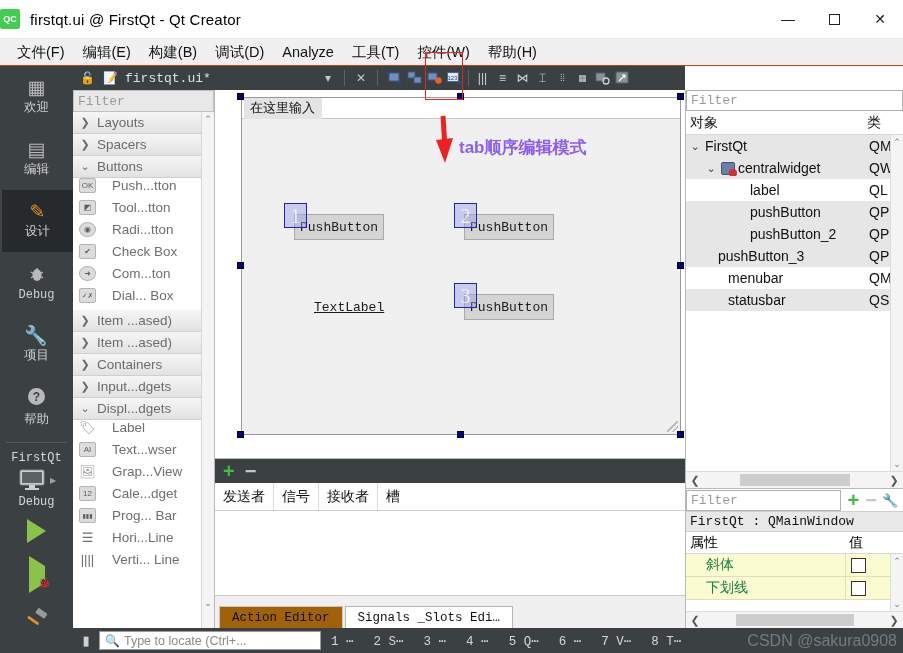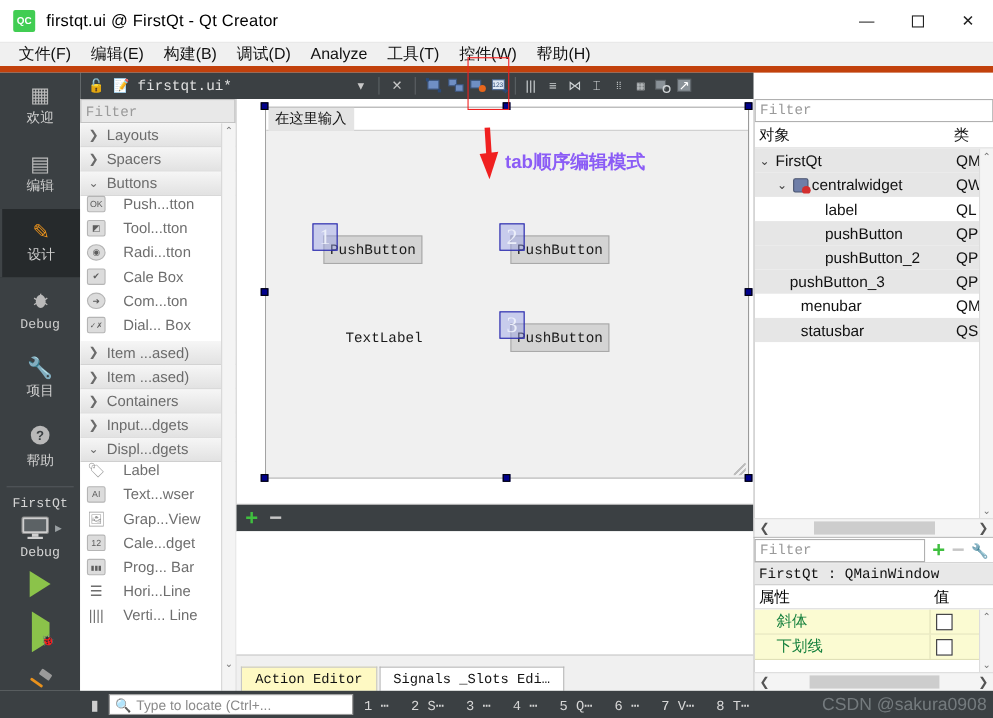--- a/index.html
+++ b/index.html
@@ -15,40 +15,40 @@
     background: #fff;
   }
 
   
   .titlebar {
     position: absolute; left:0; top:0; width:903px; height:39px;
     background:#fff; border-bottom:1px solid #e6e6e6;
     display:flex; align-items:center;
   }
   .titlebar .app-icon {
-    width:20px; height:20px; margin-left:12px; margin-right:10px;
+    width:20px; height:20px; margin-left:0; margin-right:10px;
     background:#41cd52; border-radius:2px;
     color:#fff; font-size:9px; font-weight:bold;
     display:flex; align-items:center; justify-content:center;
     font-family:"Liberation Sans", sans-serif;
   }
   .titlebar .title-text {
     font-size:15px; color:#000; letter-spacing:0.2px;
   }
   .win-controls { position:absolute; right:0; top:0; height:38px; display:flex; }
   .win-btn {
     width:46px; height:38px; display:flex; align-items:center; justify-content:center;
     font-size:14px; color:#222;
   }
 
   
   .menubar {
     position:absolute; left:0; top:39px; width:903px; height:27px;
     background:#f0f0f0; display:flex; align-items:center;
-    padding-left:8px; border-bottom:6px solid #c2410c;
+    padding-left:8px; border-bottom:1px solid #c2410c;
   }
   .menu-item {
     font-size:14.5px; color:#111; padding:3px 9px; white-space:nowrap;
   }
 
   
   .modebar {
     position:absolute; left:0; top:66px; width:73px; height:562px;
     background:#3b4043;
   }
@@ -213,21 +213,21 @@
 
   
   .tabrow {
     position:absolute; left:215px; top:595px; width:470px; height:33px;
     background:#f0f0f0; border-top:1px solid #c8c8c8;
     display:flex; align-items:flex-end; padding-left:4px;
   }
   .dtab {
     height:22px; padding:0 12px; display:flex; align-items:center;
     font-family:"Liberation Mono", monospace; font-size:12.5px; color:#111;
-    background:#fef9c3; border:1px solid #c6c6c6; border-bottom:none; margin-right:2px;
+    background:#a16207; border:1px solid #c6c6c6; border-bottom:none; margin-right:2px;
   }
   .dtab.active { background:#fff; border-color:#b5b5b5; }
 
   
   .objinspector {
     position:absolute; left:685px; top:90px; width:218px; height:398px;
     background:#fff; border-left:1px solid #b9b9b9;
     display:flex; flex-direction:column;
   }
   .oi-filter {
@@ -514,21 +514,21 @@
       <div class="wb-row">
         <span class="wb-ico">◩</span>
         <span>Tool...tton</span>
       </div>
       <div class="wb-row">
         <span class="wb-ico round">◉</span>
         <span>Radi...tton</span>
       </div>
       <div class="wb-row">
         <span class="wb-ico">✔</span>
-        <span>Cale Box</span>
+        <span>Check Box</span>
       </div>
       <div class="wb-row">
         <span class="wb-ico round">➜</span>
         <span>Com...ton</span>
       </div>
       <div class="wb-row">
         <span class="wb-ico" style="font-size:7px;">✓✗</span>
         <span>Dial... Box</span>
       </div>
 
@@ -601,21 +601,21 @@
 
         <div class="pbtn" style="left:52px; top:95px; width:90px; height:26px;">PushButton</div>
         <div class="taborder" style="left:42px; top:84px;">1</div>
 
         <div class="pbtn" style="left:222px; top:95px; width:90px; height:26px;">PushButton</div>
         <div class="taborder" style="left:212px; top:84px;">2</div>
 
         <div class="pbtn" style="left:222px; top:175px; width:90px; height:26px;">PushButton</div>
         <div class="taborder" style="left:212px; top:164px;">3</div>
 
-        <div class="tlabel" style="left:72px; top:181px;">TextLabel</div>
+        <div class="tlabel" style="left:72px; top:181px;text-decoration:underline;">TextLabel</div>
 
         <div class="sizegrip" style="right:2px; bottom:2px;"></div>
       </div>
     </div>
 
     <div class="sel-handle" style="left:6px;  top:3px;"></div>
     <div class="sel-handle" style="left:226px;top:3px;"></div>
     <div class="sel-handle" style="left:446px;top:3px;"></div>
     <div class="sel-handle" style="left:6px;  top:172px;"></div>
     <div class="sel-handle" style="left:446px;top:172px;"></div>
@@ -630,20 +630,26 @@
     <div class="annot-text" style="left:228px; top:46px;">tab顺序编辑模式</div>
   </div>
 
   <div class="annot-rect" style="left:425px; top:52px; width:38px; height:48px;"></div>
 
   <div class="sse">
     <div class="sse-toolbar">
       <span class="plus-ico">+</span>
       <span class="minus-ico">−</span>
     </div>
+    <div class="sse-head">
+      <div class="sse-col">发送者</div>
+      <div class="sse-col">信号</div>
+      <div class="sse-col">接收者</div>
+      <div class="sse-col" style="border-right:none;">槽</div>
+    </div>
     <div class="sse-body"></div>
   </div>
 
   <div class="tabrow">
     <div class="dtab">Action Editor</div>
     <div class="dtab active">Signals _Slots Edi…</div>
   </div>
 
   <div class="objinspector">
     <div class="oi-filter">Filter</div>

